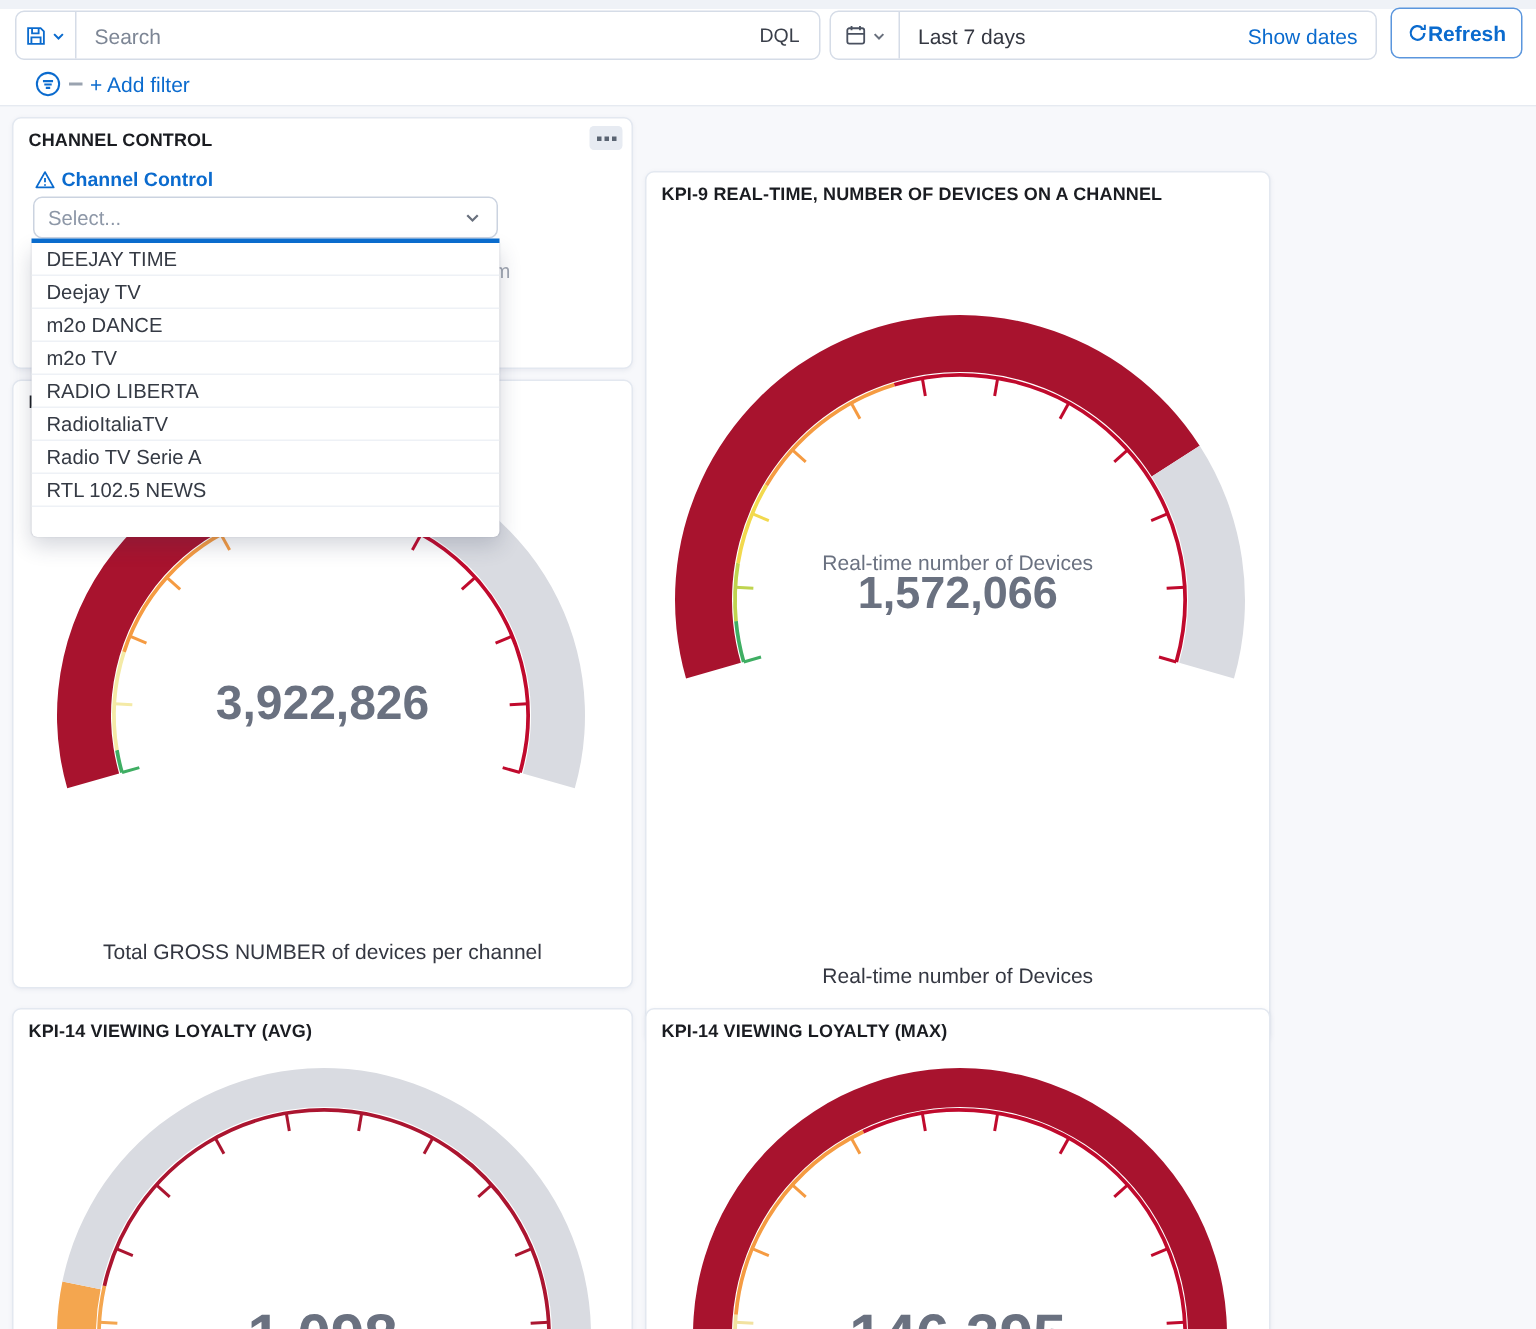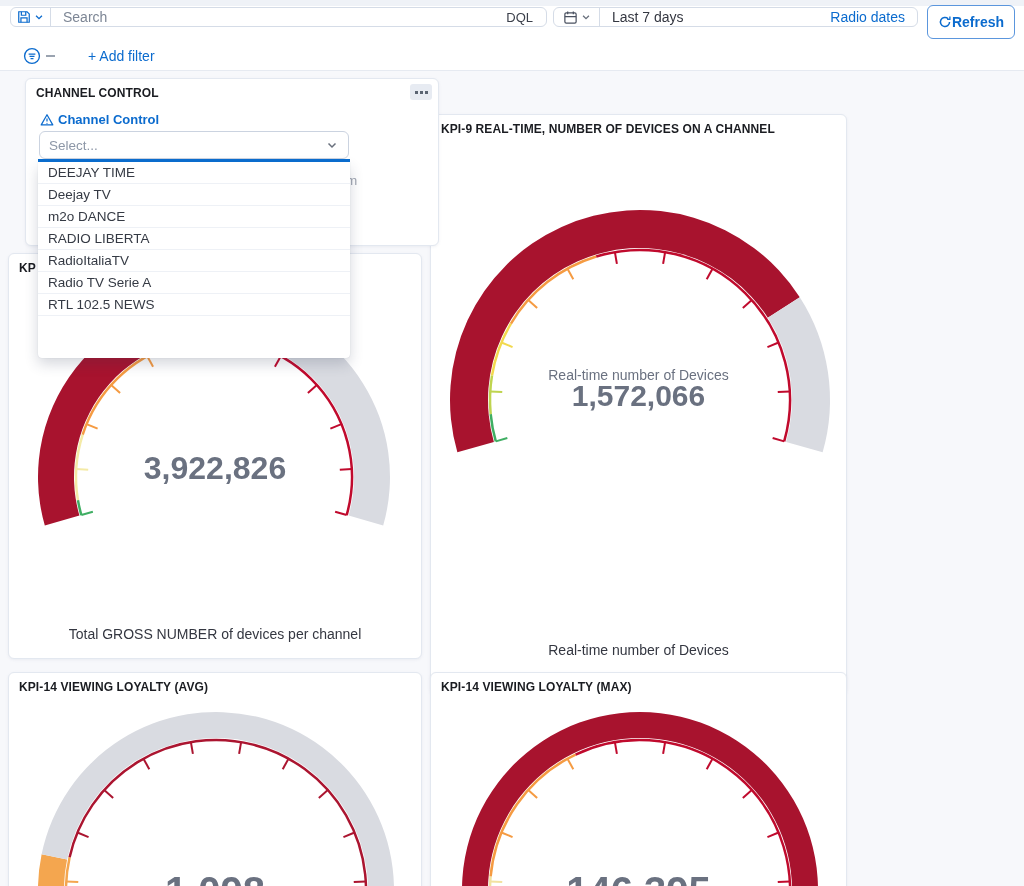--- a/index.html
+++ b/index.html
@@ -7,21 +7,21 @@
   body {
     position:relative; overflow:hidden;
     font-family:"Liberation Sans","DejaVu Sans",sans-serif;
     background:#f7f8fb; color:#343741;
   }
   
   .header { position:absolute; left:0; top:0; width:1024px; height:71px;
             background:#fff; border-bottom:1px solid #e6eaf1; }
   .top-strip { position:absolute; left:0; top:0; width:1024px; height:6px; background:#eff2f7; }
   .bar { position:absolute; display:flex; align-items:center; background:#fff;
-         border:1px solid #d5dce7; border-radius:6px; height:20px; }
+         border:1px solid #d5dce7; border-radius:6px; height:33px; }
   .query-bar { left:10px; top:7px; width:537px; }
   .date-bar  { left:553px; top:7px; width:365px; }
   .seg-btn { display:flex; align-items:center; justify-content:center; gap:3px;
              height:100%; border-right:1px solid #d5dce7; cursor:pointer; background:transparent; border-top:none;border-bottom:none;border-left:none; }
   .saved-query-btn { width:40px; }
   .cal-btn { width:46px; }
   .search-input { flex:1; border:none; outline:none; font-size:14px; color:#343741;
                   padding:0 12px; font-family:inherit; background:transparent; }
   .search-input::placeholder { color:#7d8695; }
   .dql-btn { font-size:13px; font-weight:500; color:#3a3f4a; padding:0 13px; cursor:pointer;
@@ -31,27 +31,27 @@
                 cursor:pointer; text-decoration:none; }
   .refresh-btn { position:absolute; left:927px; top:5px; width:88px; height:34px;
                  border:1px solid #5b96dd; border-radius:6px; background:#fff;
                  color:#0b6bce; font-size:14px; font-weight:700; font-family:inherit;
                  display:flex; align-items:center; justify-content:center; gap:0; cursor:pointer; }
   
   .filter-icon-btn { position:absolute; left:23px; top:47px; width:18px; height:18px;
                      background:none; border:none; cursor:pointer; padding:0; }
   .filter-dash { position:absolute; left:46px; top:55px; width:9px; height:1.5px; background:#9aa3b0; }
   .add-filter { position:absolute; left:60px; top:48px; font-size:14px; color:#0b6bce;
-                text-decoration:none; cursor:pointer;margin-left:28px; }
+                text-decoration:none; cursor:pointer; }
   
   .panel { position:absolute; background:#fff; border:1px solid #e3e8f0; border-radius:6px;
            box-shadow:0 1px 3px rgba(120,130,160,.10); }
   .panel-title { position:absolute; left:10px; top:7px; font-size:12px; font-weight:700;
                  color:#1a1c21; letter-spacing:.1px; white-space:nowrap; }
-  .p1 { left:25px;   top:78px;  width:414px; height:168px; z-index:30; }
+  .p1 { left:8px;   top:78px;  width:414px; height:168px; z-index:30; }
   .p2 { left:430px; top:78px;  width:417px; height:581px;margin-top:36px; }
   .p3 { left:8px;   top:253px; width:414px; height:406px; }
   .p4 { left:8px;   top:672px; width:414px; height:290px; }
   .p5 { left:430px; top:672px; width:417px; height:290px; }
   .gauge-svg { position:absolute; left:0; top:0; }
   .panel-opts { position:absolute; right:6px; top:5px; width:22px; height:16px;
                 background:#e7ebf2; border:none; border-radius:3px; cursor:pointer;
                 display:flex; align-items:center; justify-content:center; gap:2px; }
   .panel-opts .sq { width:3px; height:3px; background:#5a6472; display:block; }
   
@@ -114,21 +114,21 @@
           <path d="M5 1.5 v3 M11 1.5 v3 M2 7 h12"></path>
         </svg>
       </span>
       <span style="display:flex">
         <svg width="10" height="10" viewBox="0 0 12 12" fill="none" stroke="#69707d" stroke-width="1.6">
             <path d="M2.5 4.5 L6 8 L9.5 4.5"></path>
           </svg>
       </span>
     </button>
     <span class="date-text">Last 7 days</span>
-    <a class="show-dates">Radio dates</a>
+    <a class="show-dates">Show dates</a>
   </div>
 
   <button class="refresh-btn">
     <span style="display:flex">
       <svg width="14" height="14" viewBox="0 0 16 16" fill="none" stroke="#0b6bce" stroke-width="1.7">
         <path d="M13.2 8 a5.2 5.2 0 1 1 -1.6 -3.8"></path>
         <path d="M13.6 1.8 v3.2 h-3.2" stroke-width="1.5"></path>
       </svg>
     </span>
     <span>Refresh</span>
@@ -174,20 +174,21 @@
           <path d="M2.5 4.5 L6 8 L9.5 4.5"></path>
         </svg>
     </span>
   </div>
 
   <div class="focus-bar"></div>
   <div class="dropdown">
       <div class="opt">DEEJAY TIME</div>
       <div class="opt">Deejay TV</div>
       <div class="opt">m2o DANCE</div>
+      <div class="opt">m2o TV</div>
       <div class="opt">RADIO LIBERTA</div>
       <div class="opt">RadioItaliaTV</div>
       <div class="opt">Radio TV Serie A</div>
       <div class="opt">RTL 102.5 NEWS</div>
     </div>
 </div>
 
 <div class="panel p2">
   <span class="panel-title">KPI-9 REAL-TIME, NUMBER OF DEVICES ON A CHANNEL</span>
   <svg class="gauge-svg" width="417" height="581">

